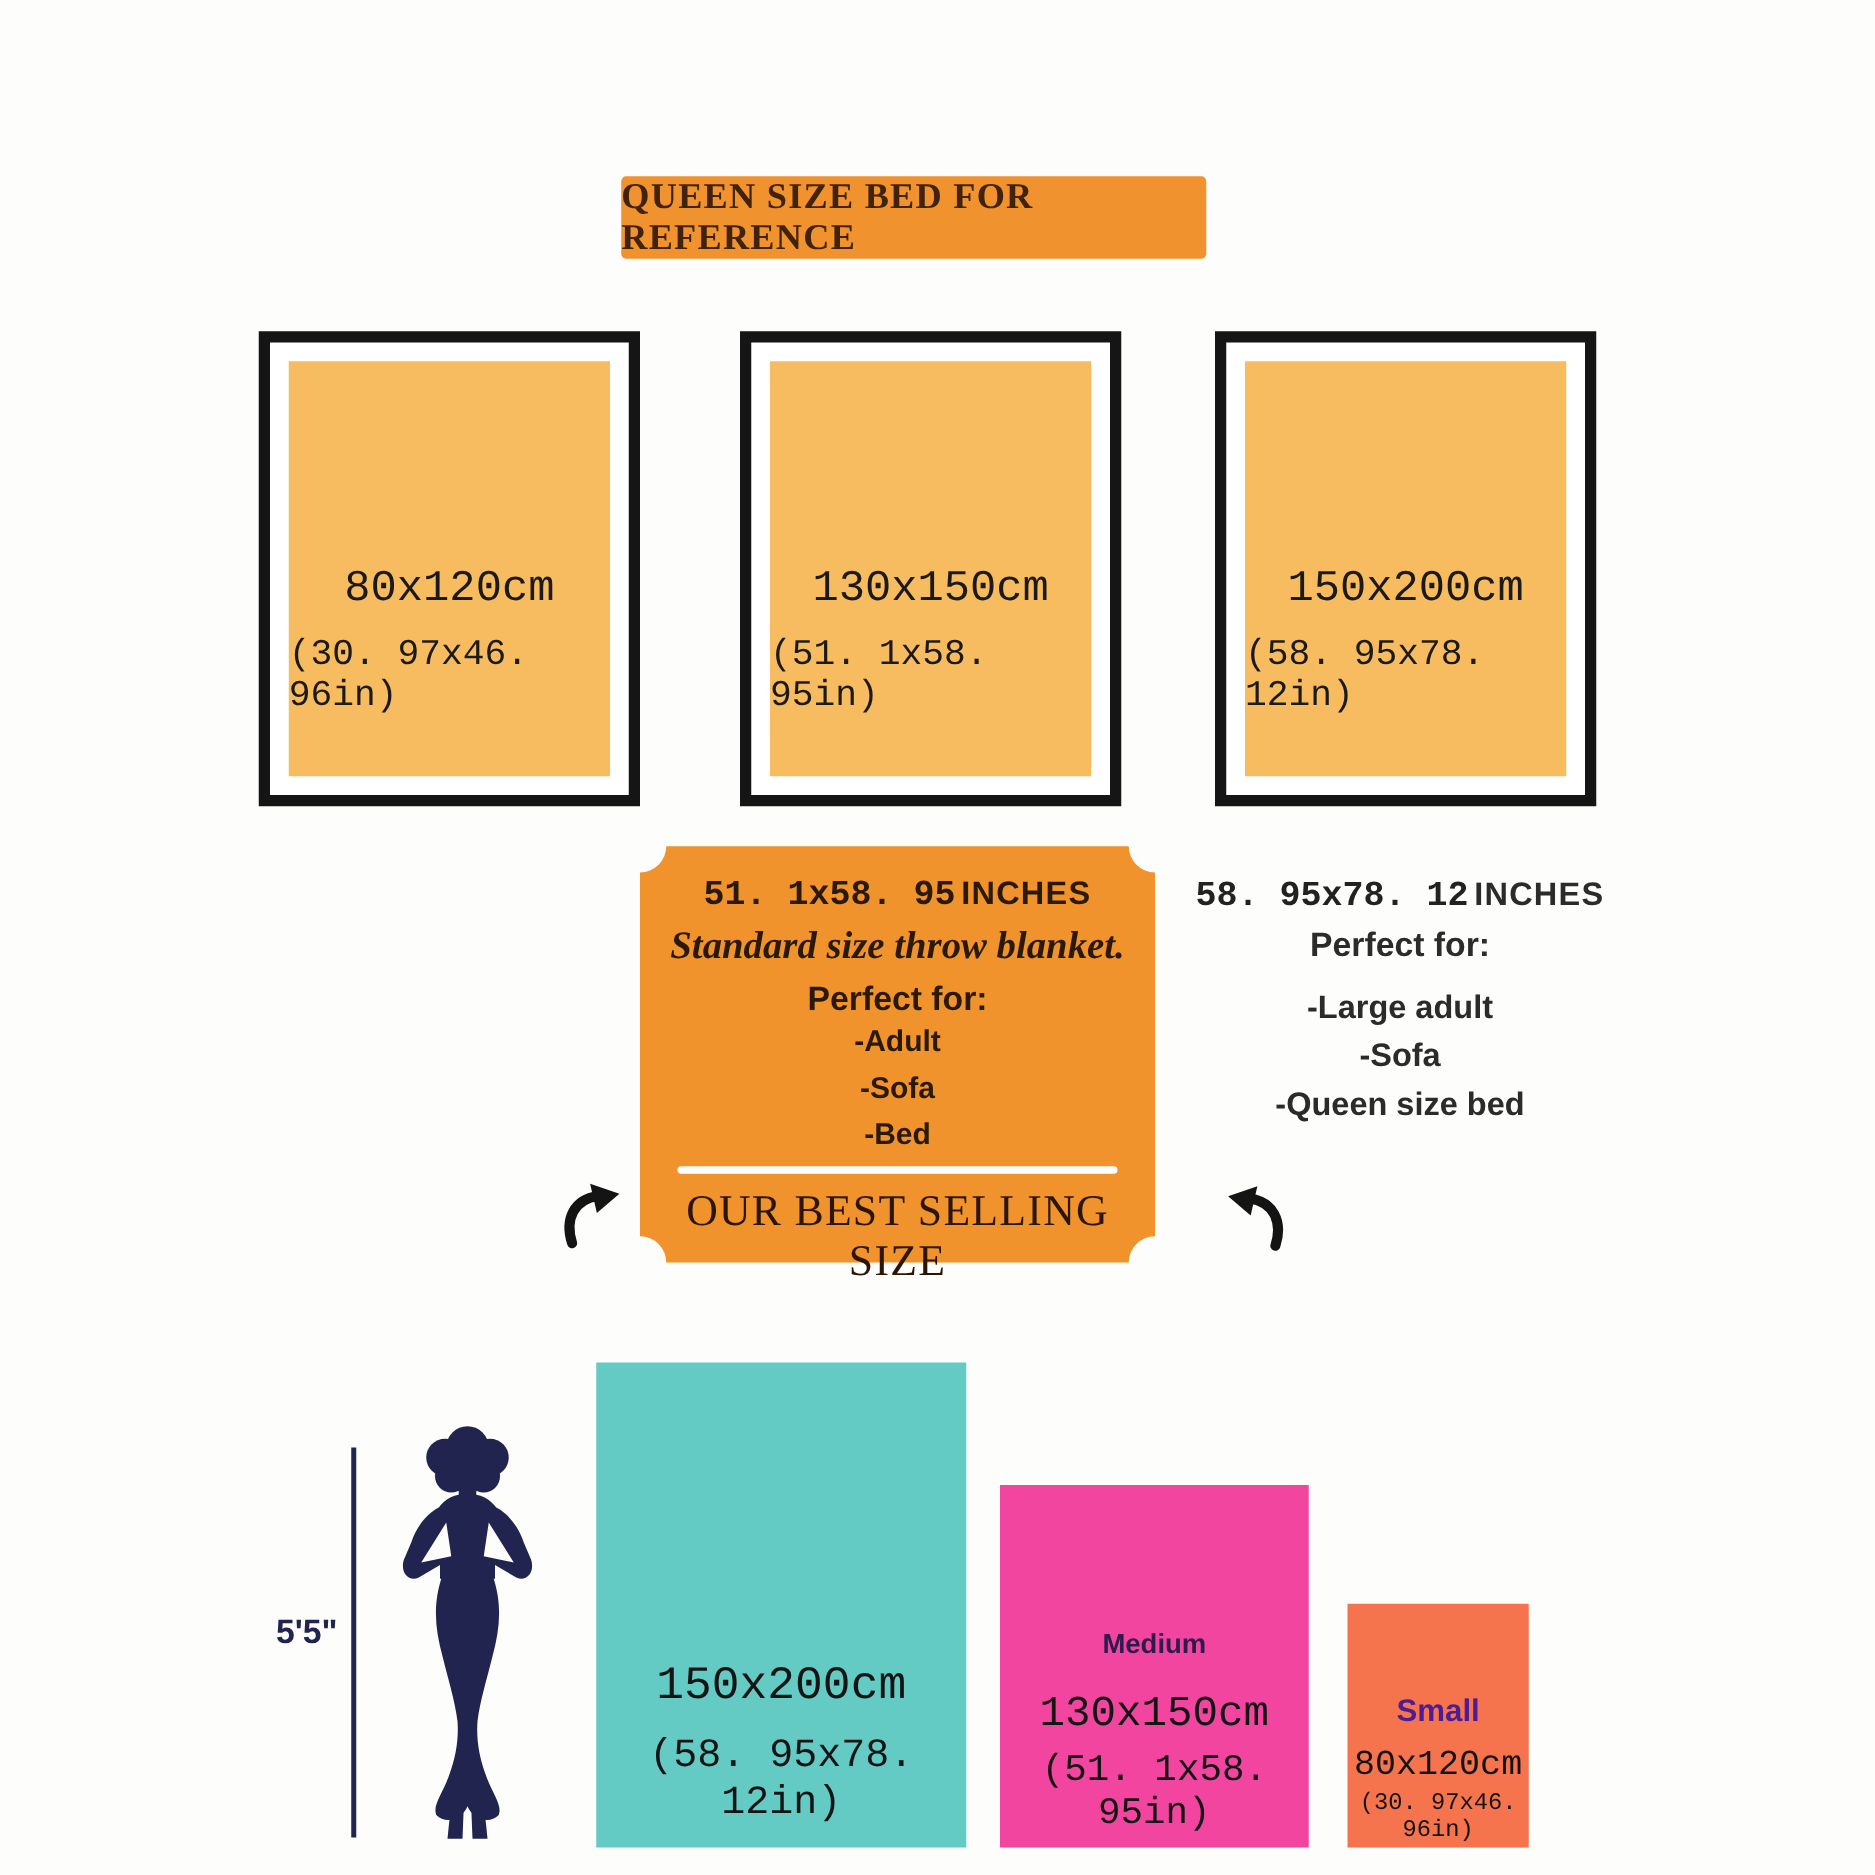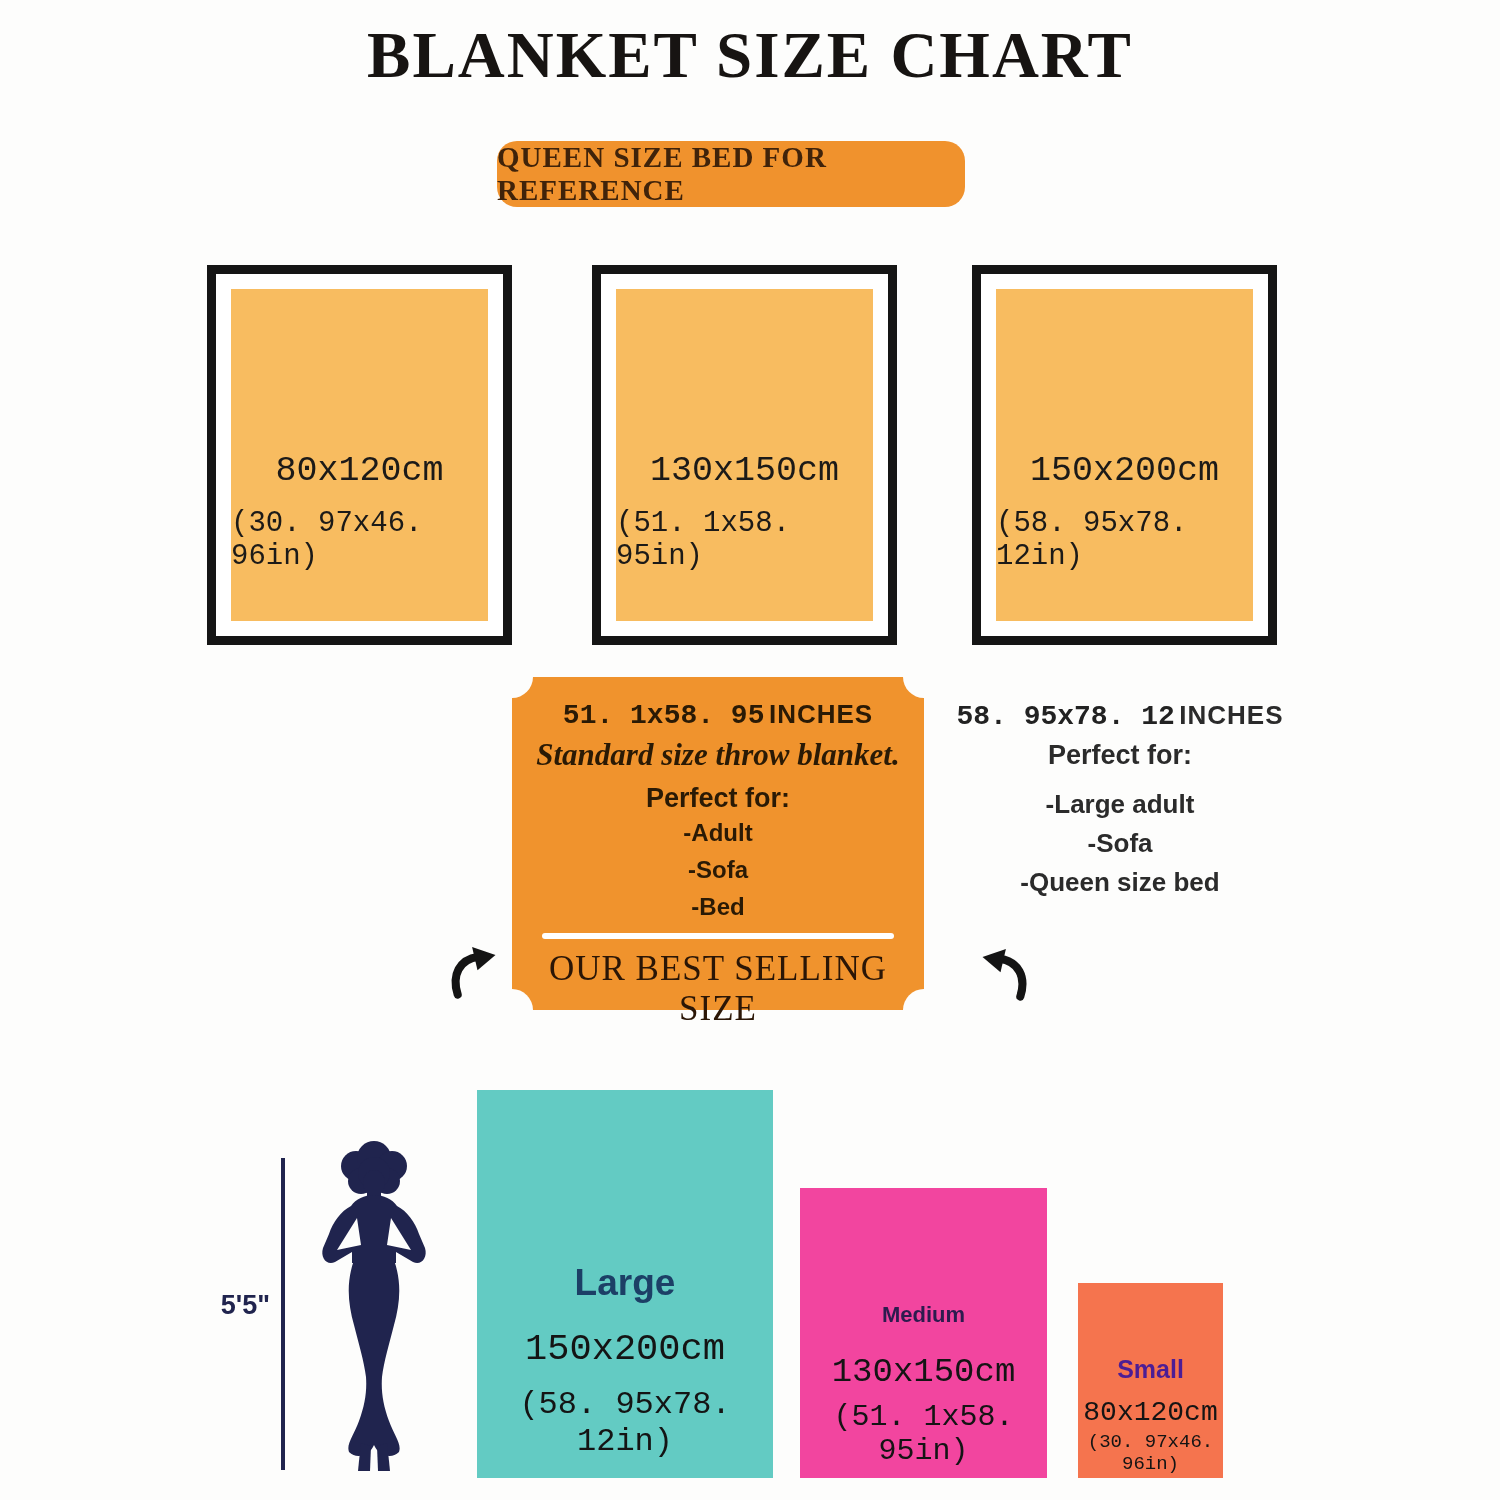--- a/index.html
+++ b/index.html
@@ -13,21 +13,21 @@
   
   .title{
     left:0;top:18px;width:1500px;text-align:center;
     font-family:"Liberation Serif",serif;font-weight:bold;
     font-size:65px;letter-spacing:2px;color:#171412;
   }
 
   
   .banner{
     left:497px;top:141px;width:468px;height:66px;
-    background:#f0922d;border-radius:20px;
+    background:#f0922d;border-radius:4px;
     display:flex;align-items:center;justify-content:center;
   }
   .banner-label{
     font-family:"Liberation Serif",serif;font-weight:bold;
     font-size:29px;color:#40230a;letter-spacing:1px;
   }
 
   
   .frame{
     top:265px;width:305px;height:380px;box-sizing:border-box;
@@ -98,21 +98,20 @@
   .block-small .block-label{top:72px;font-size:25px;color:#4c1d95;}
   .block-small .block-cm{top:114px;font-size:28px;}
   .block-small .block-in{top:148px;font-size:19px;}
   .block-cm,.block-in{font-family:"Liberation Mono",monospace;color:#141414;}
 </style>
 </head>
 <body>
 
 <div class="page">
 
-  <div class="abs title">BLANKET SIZE CHART</div>
 
   <div class="abs banner">
     <span class="banner-label">QUEEN SIZE BED FOR REFERENCE</span>
   </div>
 
   <div class="abs frame" style="left:207px;">
     <div class="frame-fill">
       <div class="frame-cm">80x120cm</div>
       <div class="frame-in">(30. 97x46. 96in)</div>
     </div>
@@ -185,21 +184,20 @@
       <ellipse cx="70" cy="50" rx="11" ry="13"></ellipse>
       <rect x="63" y="58" width="14" height="12"></rect>
       <path fill-rule="evenodd" d="M70,62 C60,62 52,66 47,73 C37,78 29,89 25,101 L19,115 C16,125 23,133 31,129 L48,119 L48,130 L92,130 L92,119 L109,129 C117,133 124,125 121,115 L115,101 C111,89 103,78 93,73 C88,66 80,62 70,62 Z M53,85 L57,112 L33,117 Z M87,85 L83,112 L107,117 Z"></path>
       <path d="M50,127 L90,127 C98,150 96,170 90,192 C85,212 80,228 78,244 C77,258 79,272 85,288 C90,302 98,311 95,319 C87,327 74,322 70,312 C66,322 53,327 45,319 C42,311 50,302 55,288 C61,272 63,258 62,244 C60,228 55,212 50,192 C44,170 42,150 50,127 Z"></path>
       <path d="M57,310 L67,313 L66,338 L54,338 L55,328 Z"></path>
       <path d="M83,310 L73,313 L74,338 L86,338 L85,328 Z"></path>
     </g>
   </svg>
 
   <div class="size-block block-large">
-    <div class="block-line block-label">Large</div>
     <div class="block-line block-cm">150x200cm</div>
     <div class="block-line block-in">(58. 95x78. 12in)</div>
   </div>
   <div class="size-block block-medium">
     <div class="block-line block-label">Medium</div>
     <div class="block-line block-cm">130x150cm</div>
     <div class="block-line block-in">(51. 1x58. 95in)</div>
   </div>
   <div class="size-block block-small">
     <div class="block-line block-label">Small</div>

